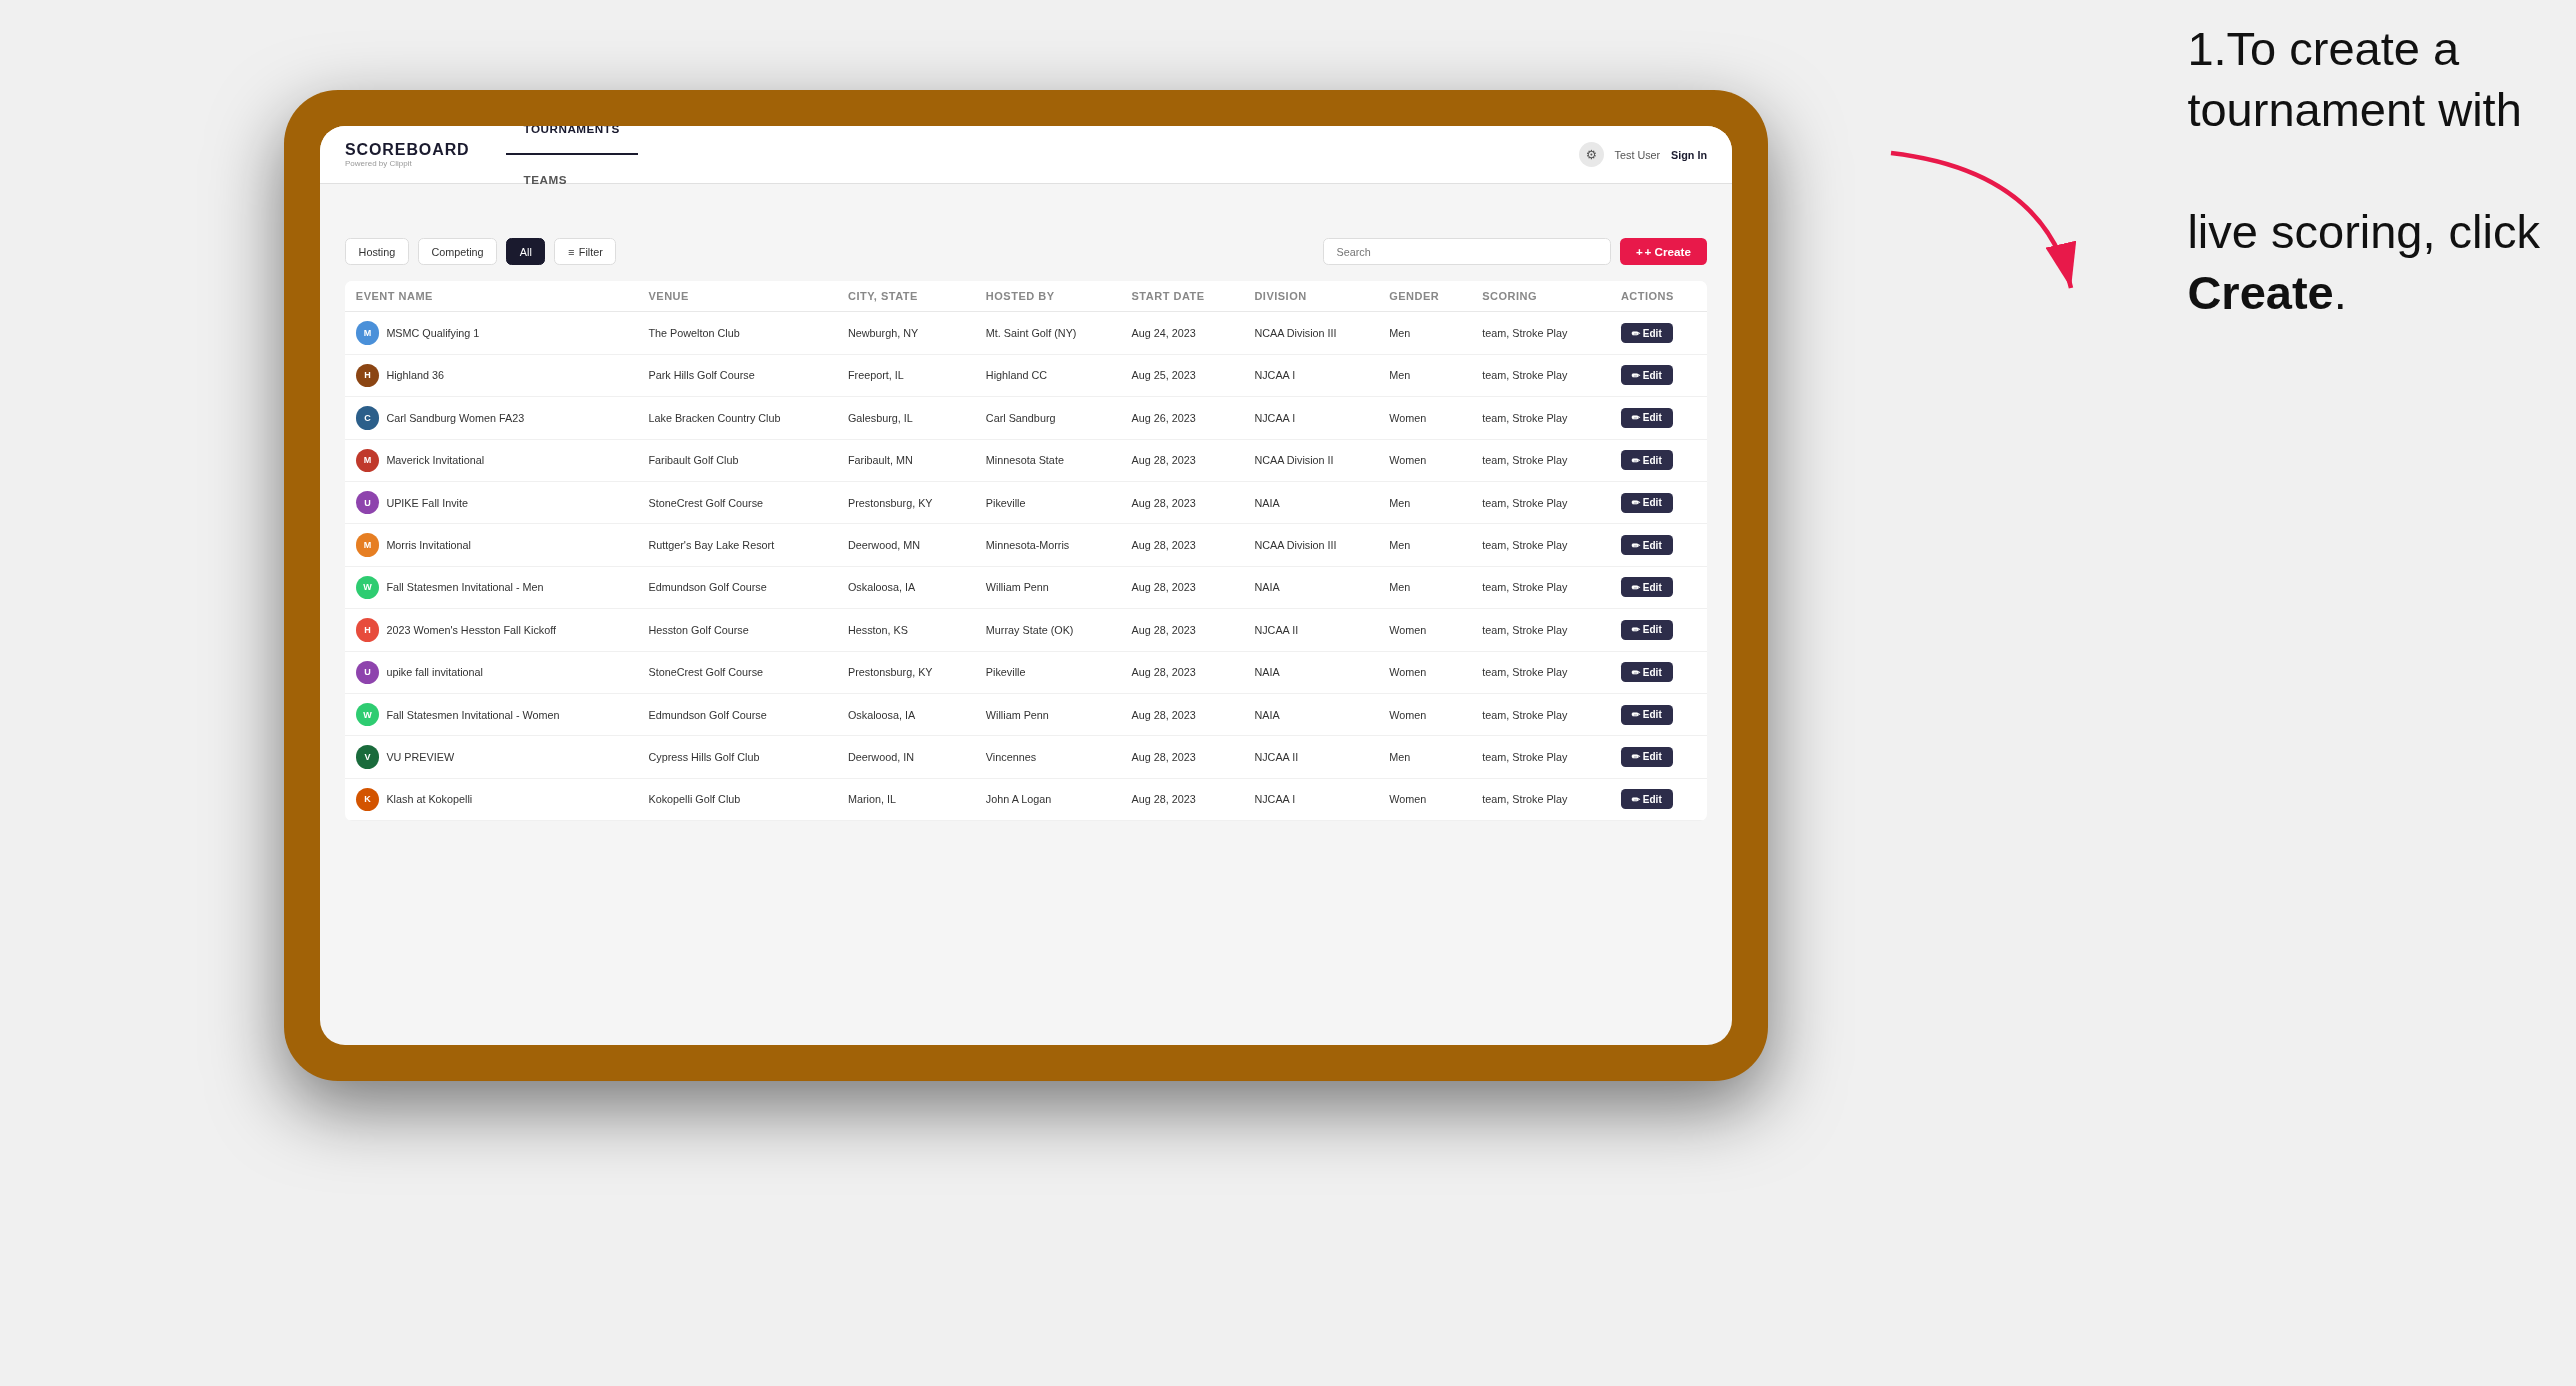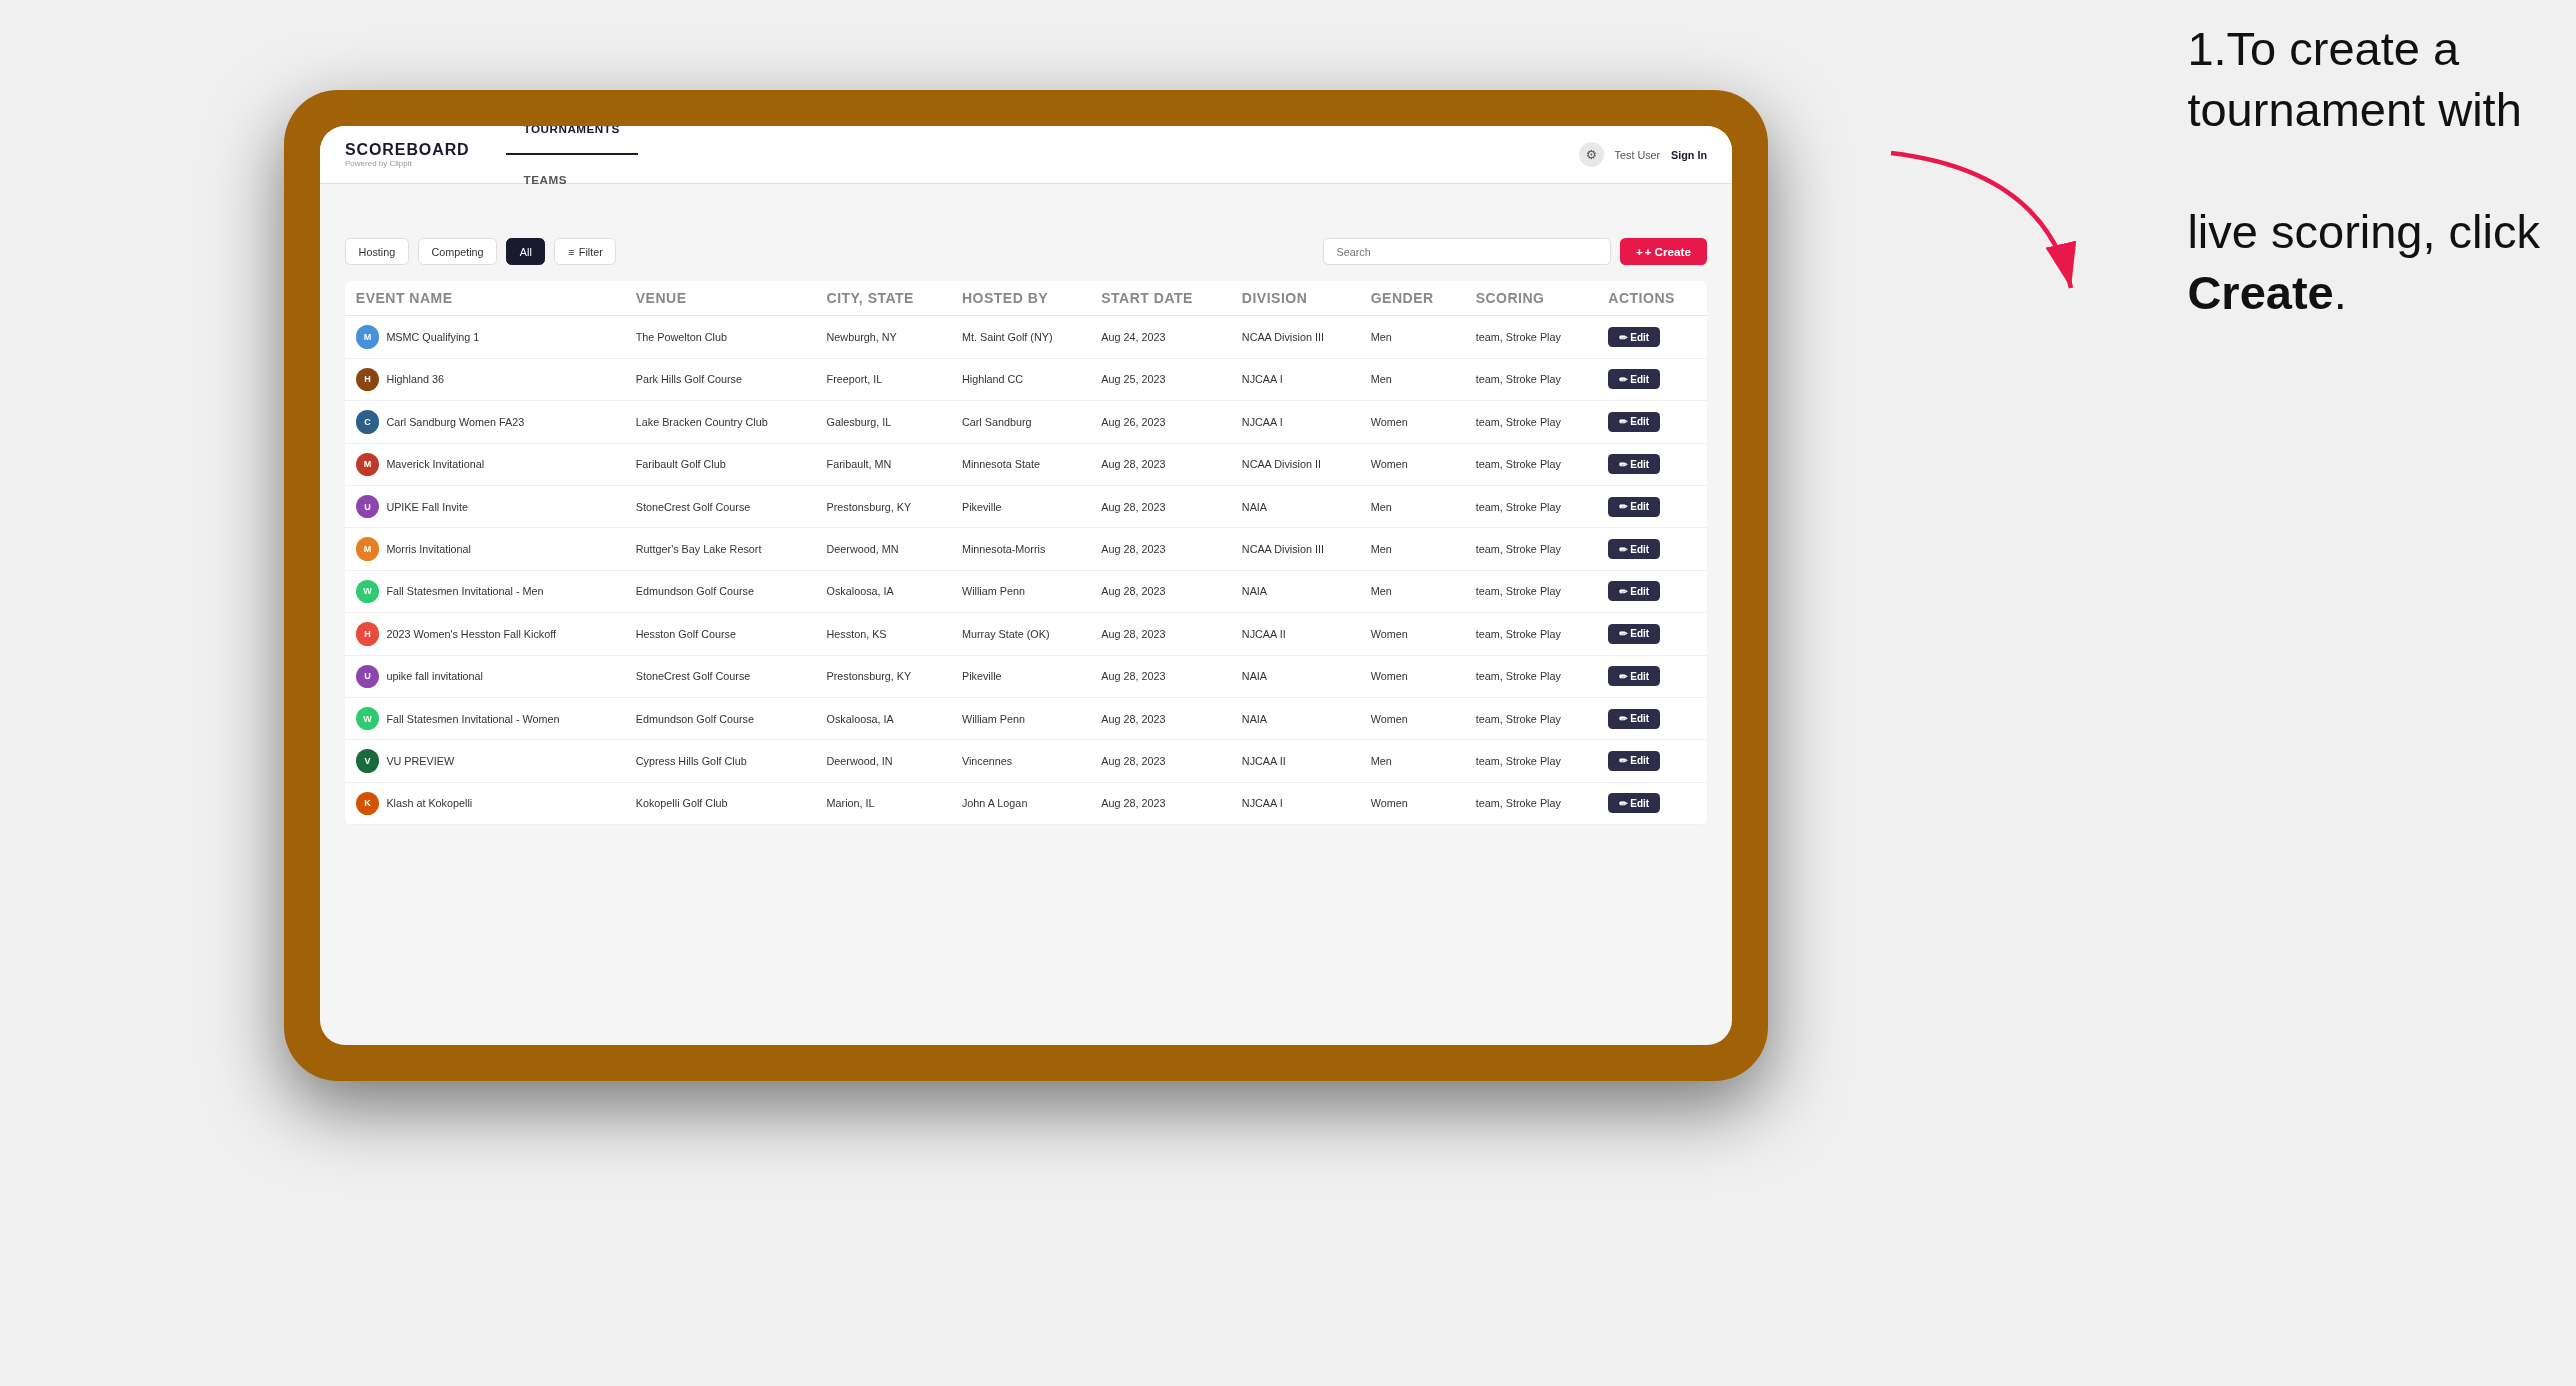--- a/index.html
+++ b/index.html
@@ -194,21 +194,21 @@
       overflow: hidden;
       font-size: 10.8px;
     }
     .data-table thead tr {
       background: #fff;
       border-bottom: 1.8px solid #e8e8e8;
     }
     .data-table th {
       text-align: left;
       padding: 9px 10.8px;
-      font-size: 14px;
+      font-size: 11px;
       font-weight: 700;
       color: #888;
       text-transform: uppercase;
       letter-spacing: 0.5px;
     }
     .data-table td {
       padding: 9px 10.8px;
       border-bottom: 0.9px solid #f0f0f0;
       color: #333;
       font-size: 10.8px;

